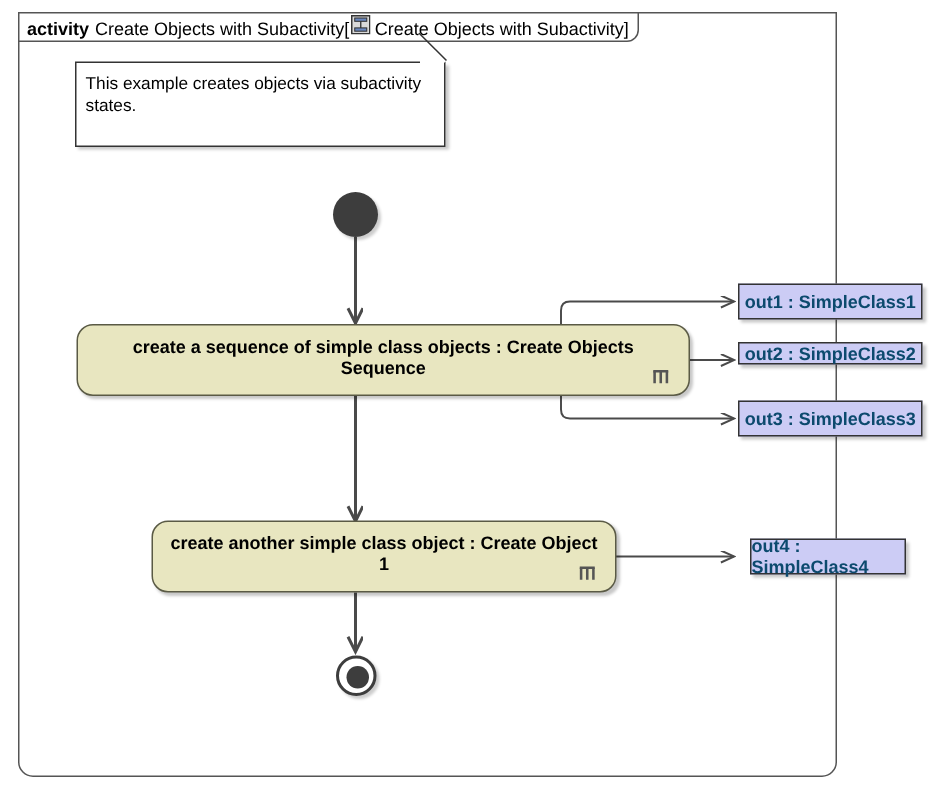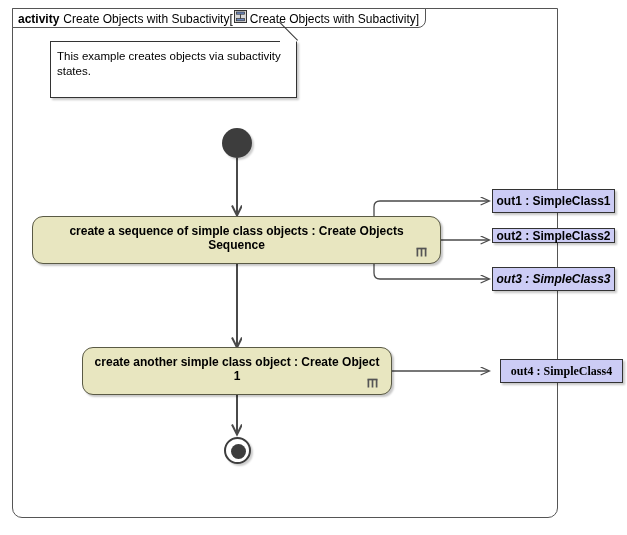--- a/index.html
+++ b/index.html
@@ -30,29 +30,29 @@
       box-shadow:2px 2px 2px rgba(0,0,0,.22);}
   #note .foldmask{position:absolute;right:-1px;top:-1px;width:0;height:0;
       border-left:18px solid #fff;border-bottom:18px solid transparent;}
   #note .foldline{position:absolute;right:-1px;top:-1px;width:26px;height:1px;
       background:#333;transform:rotate(45deg);transform-origin:right top;}
   #note .txt{position:absolute;left:7px;top:8px;width:228px;
       font-size:11.5px;line-height:15px;color:#000;}
 
   
   .act{background:#e8e6c0;border:1px solid #5a5a45;border-radius:11px;
-       box-sizing:border-box;box-shadow:2px 2px 2px rgba(0,0,0,.22);}
+       box-sizing:border-box;box-shadow:2px 2px 2px rgba(0,0,0,.22);margin-left:19px;}
   .act .label{position:absolute;left:0;right:0;top:7px;text-align:center;
        font-size:12px;font-weight:bold;padding:0 10px;box-sizing:border-box;}
   .rake{position:absolute;right:12px;bottom:5px;width:13px;height:13px;}
 
   .obj{background:#ccccf5;border:1px solid #333;box-sizing:border-box;
        box-shadow:2px 2px 2px rgba(0,0,0,.22);
        display:flex;align-items:center;justify-content:center;
-       font-size:12px;font-weight:bold;color:#000000;}
+       font-size:12px;font-weight:bold;color:#0c4a6e;}
 
   .init{border-radius:50%;background:#3d3d3d;
         box-shadow:2px 2px 2px rgba(0,0,0,.20);}
   .finalring{border-radius:50%;border:2px solid #3d3d3d;background:#fff;
         box-shadow:2px 2px 2px rgba(0,0,0,.20);box-sizing:border-box;}
   .finaldot{border-radius:50%;background:#3d3d3d;}
 
   svg.edges{position:absolute;left:0;top:0;width:627px;height:535px;
             pointer-events:none;}
 </style>
@@ -132,20 +132,20 @@
         <line x1="1.5" y1="2.5" x2="11.5" y2="2.5" stroke="#555" stroke-width="1.7"></line>
         <line x1="2.4" y1="2.5" x2="2.4" y2="10.5" stroke="#555" stroke-width="1.7"></line>
         <line x1="6.5" y1="2.5" x2="6.5" y2="10.5" stroke="#555" stroke-width="1.7"></line>
         <line x1="10.6" y1="2.5" x2="10.6" y2="10.5" stroke="#555" stroke-width="1.7"></line>
       </svg>
     </span>
   </div>
 
   <div class="abs obj" style="left:492px;top:189px;width:123px;height:24px;">out1 : SimpleClass1</div>
   <div class="abs obj" style="left:492px;top:228px;width:123px;height:15px;">out2 : SimpleClass2</div>
-  <div class="abs obj" style="left:492px;top:267px;width:123px;height:24px;font-style:italic;">out3 : SimpleClass3</div>
-  <div class="abs obj" style="left:500px;top:359px;width:123px;height:24px;font-family:Liberation Serif, serif;">out4 : SimpleClass4</div>
+  <div class="abs obj" style="left:492px;top:267px;width:123px;height:24px;">out3 : SimpleClass3</div>
+  <div class="abs obj" style="left:500px;top:359px;width:104px;height:24px;">out4 : SimpleClass4</div>
 
   <div class="abs finalring" style="left:224px;top:437px;width:27px;height:27px;">
     <div class="abs finaldot" style="left:5px;top:5px;width:15px;height:15px;"></div>
   </div>
 
 </div>
 
 </body></html>

